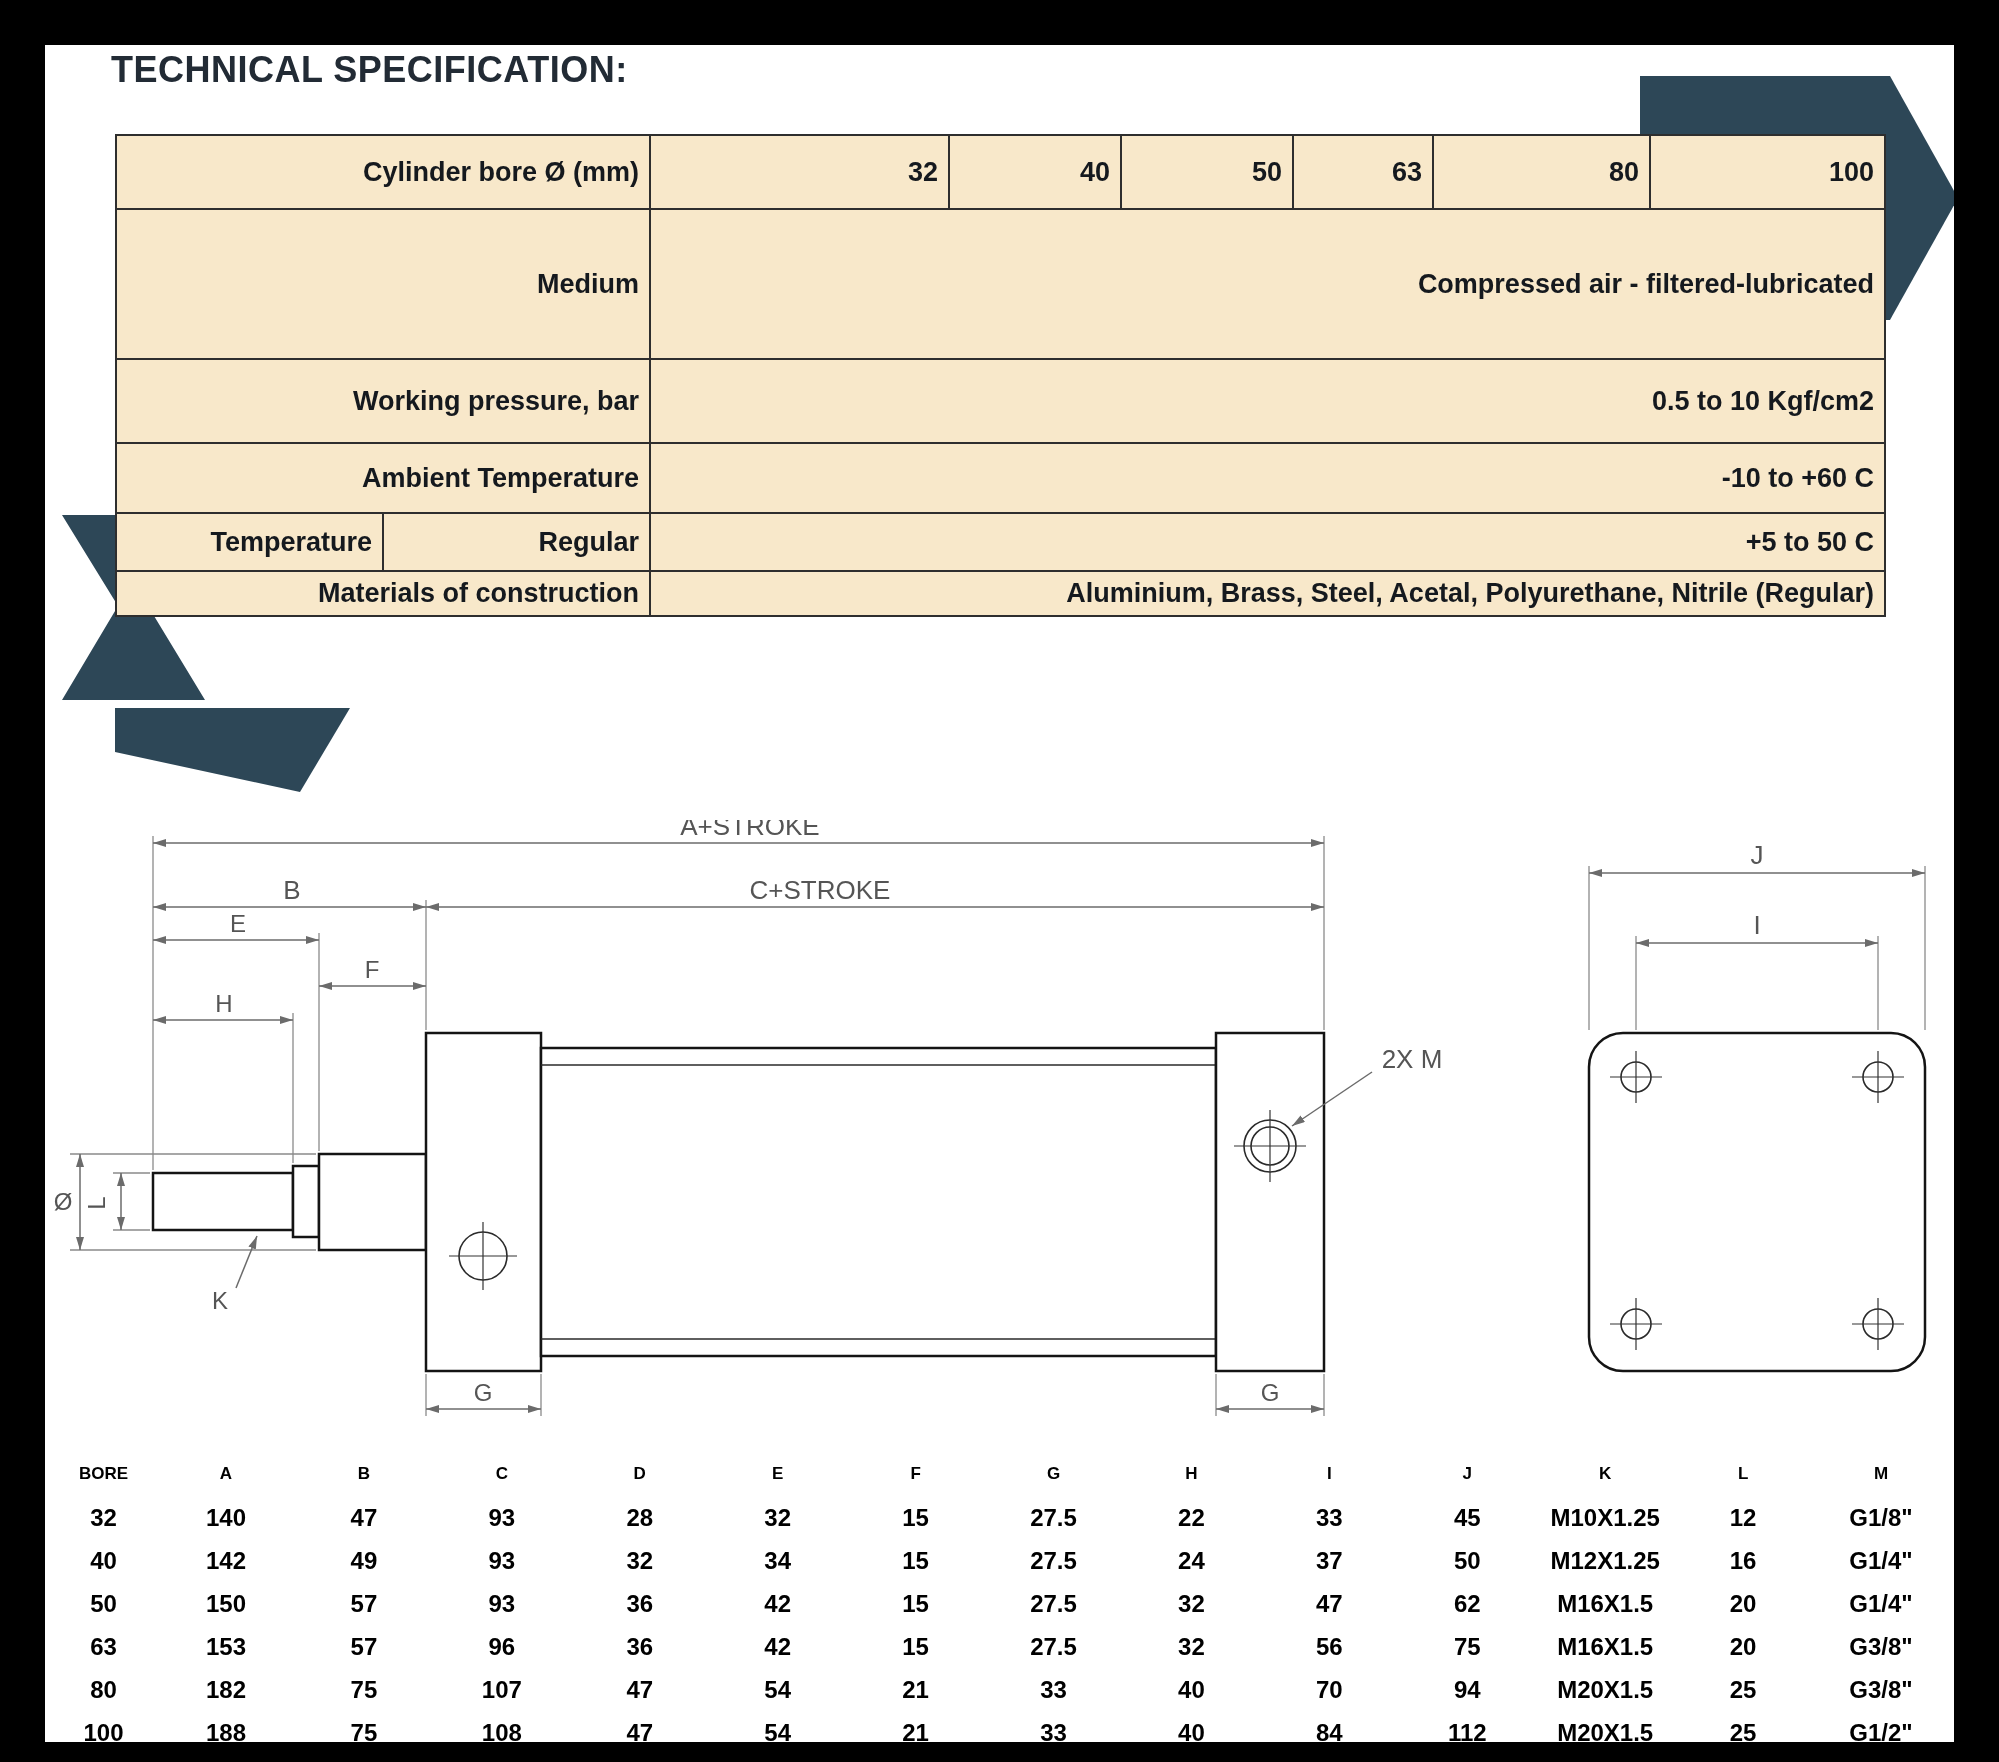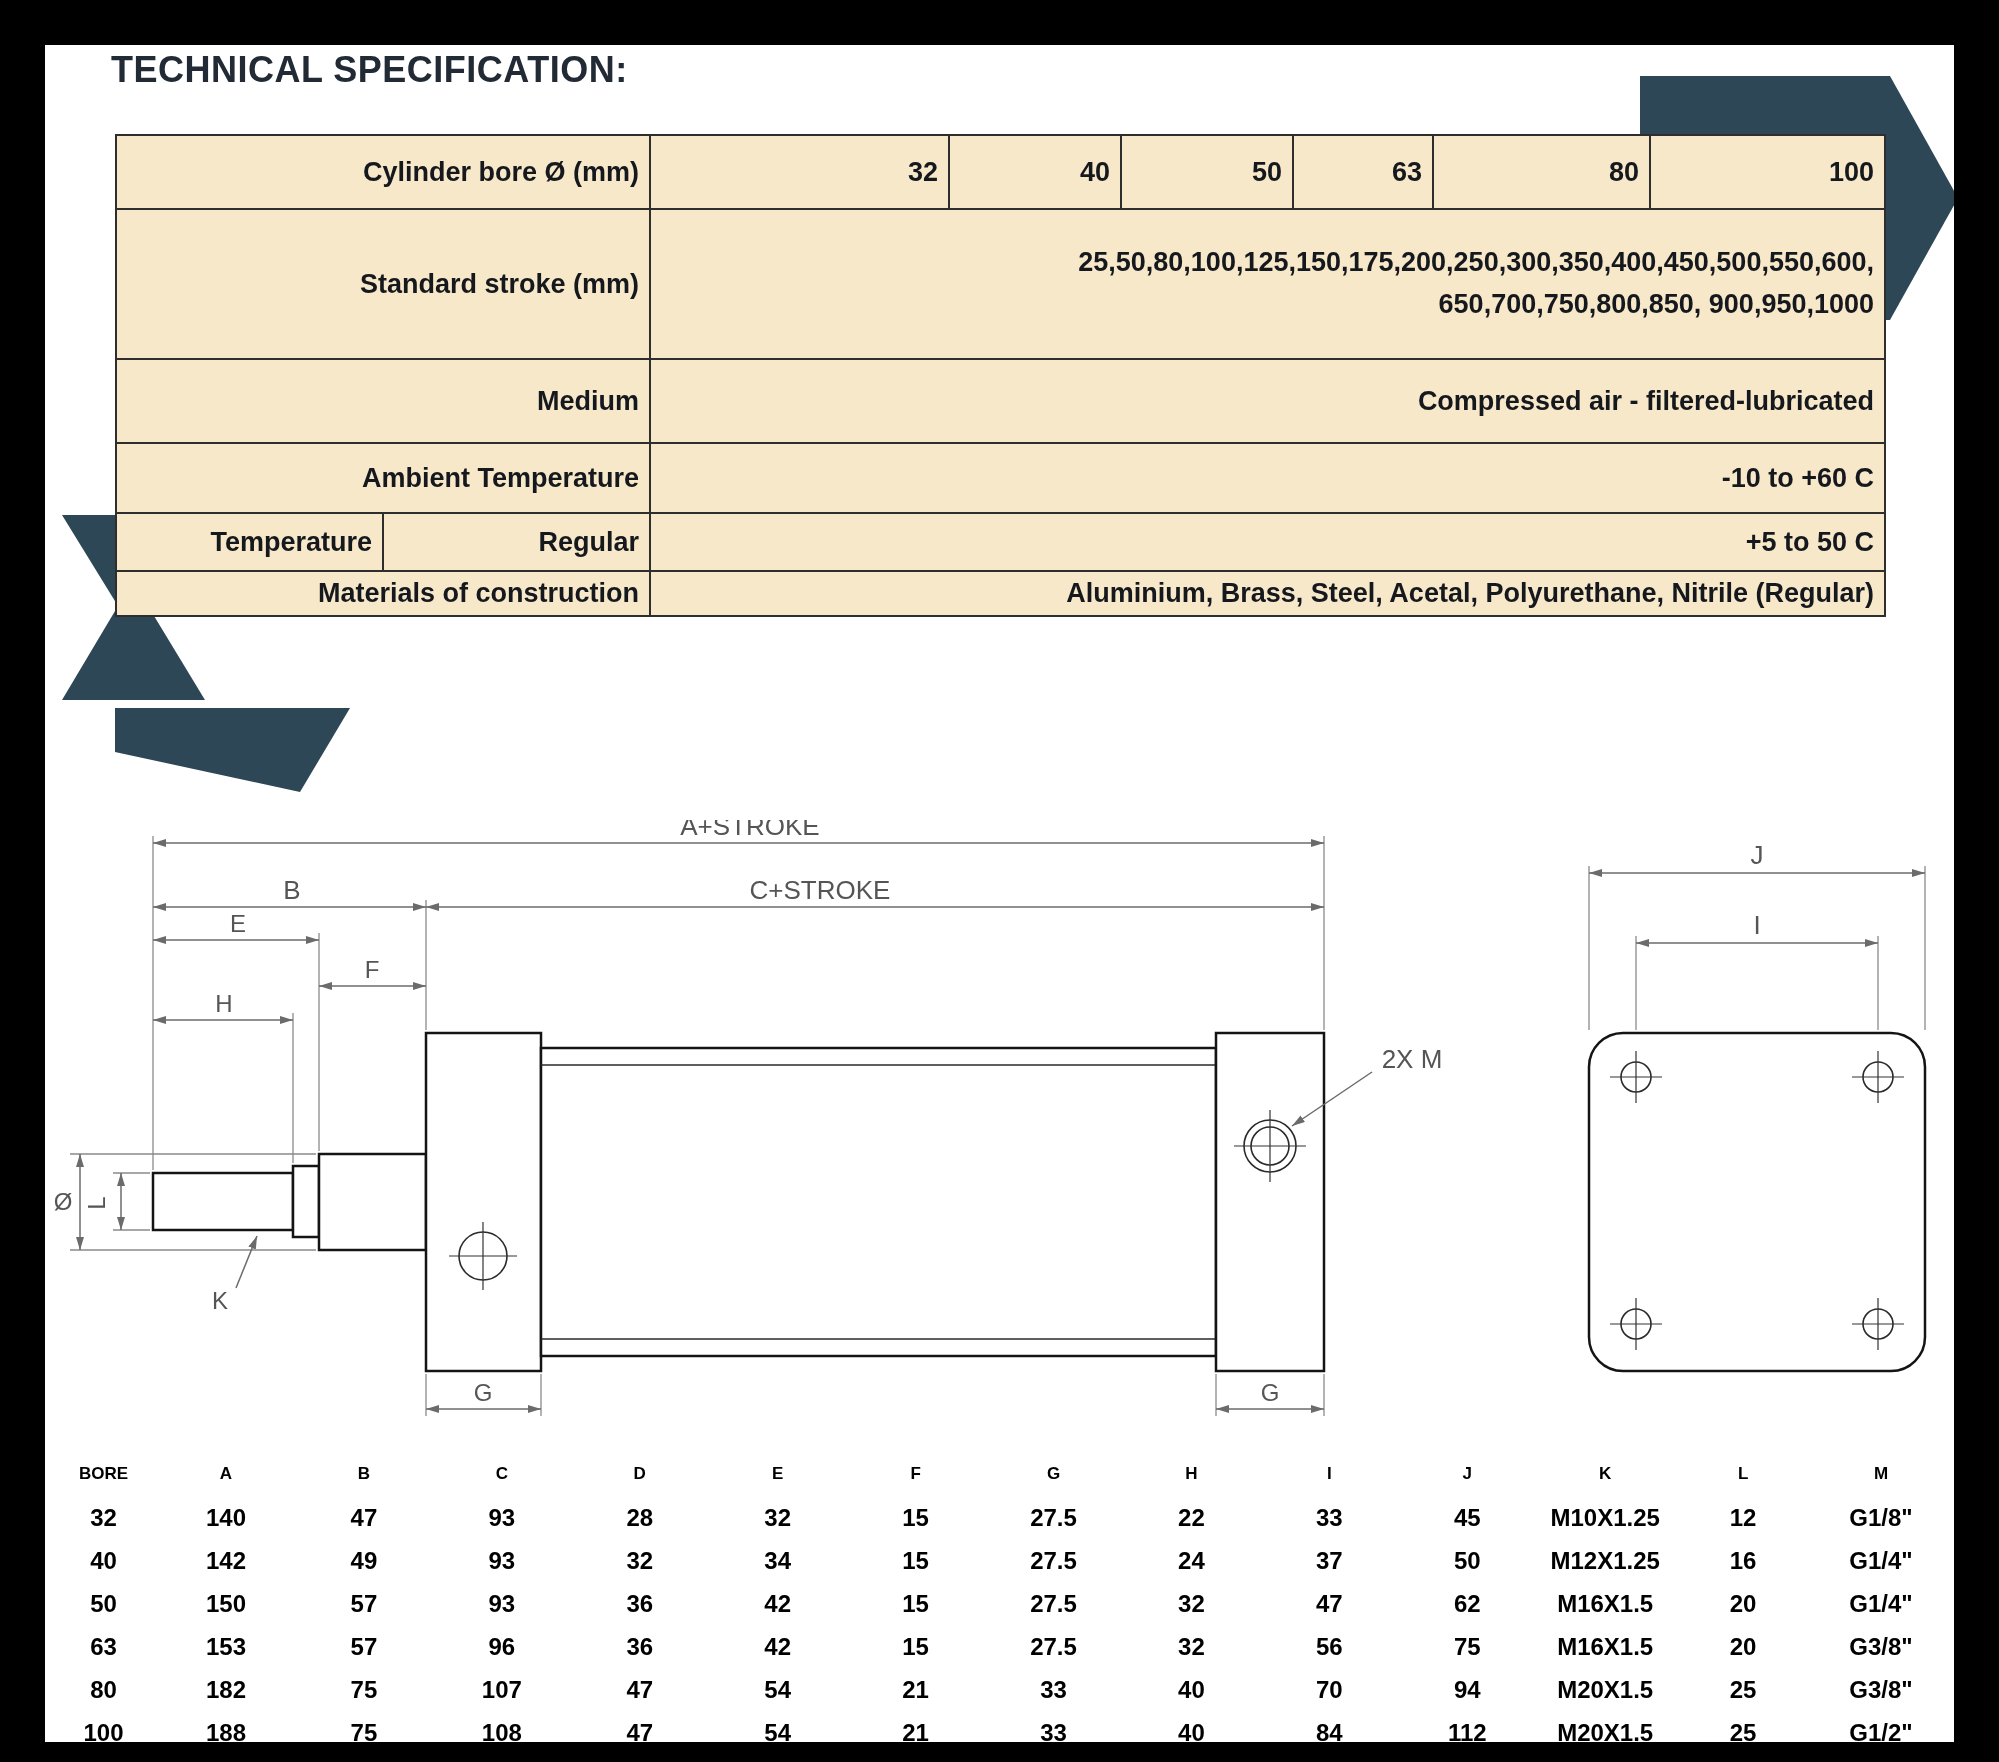--- a/index.html
+++ b/index.html
@@ -102,31 +102,26 @@
     <tr>
       <td colspan="2">Cylinder bore Ø (mm)</td>
       <td>32</td>
       <td>40</td>
       <td>50</td>
       <td>63</td>
       <td>80</td>
       <td>100</td>
     </tr>
     <tr>
-      <td colspan="2">Standard stroke (mm)</td>
-      <td colspan="6">
-        <div class="stroke-lines">
-          <div>25,50,80,100,125,150,175,200,250,300,350,400,450,500,550,600,</div>
-          <div>650,700,750,800,850, 900,950,1000</div>
-        </div>
-      </td>
-    </tr>
-    <tr>
       <td colspan="2">Medium</td>
       <td colspan="6">Compressed air - filtered-lubricated</td>
+    </tr>
+    <tr>
+      <td colspan="2">Working pressure, bar</td>
+      <td colspan="6">0.5 to 10 Kgf/cm2</td>
     </tr>
     <tr>
       <td colspan="2">Ambient Temperature</td>
       <td colspan="6">-10 to +60 C</td>
     </tr>
     <tr>
       <td>Temperature</td>
       <td>Regular</td>
       <td colspan="6">+5 to 50 C</td>
     </tr>

